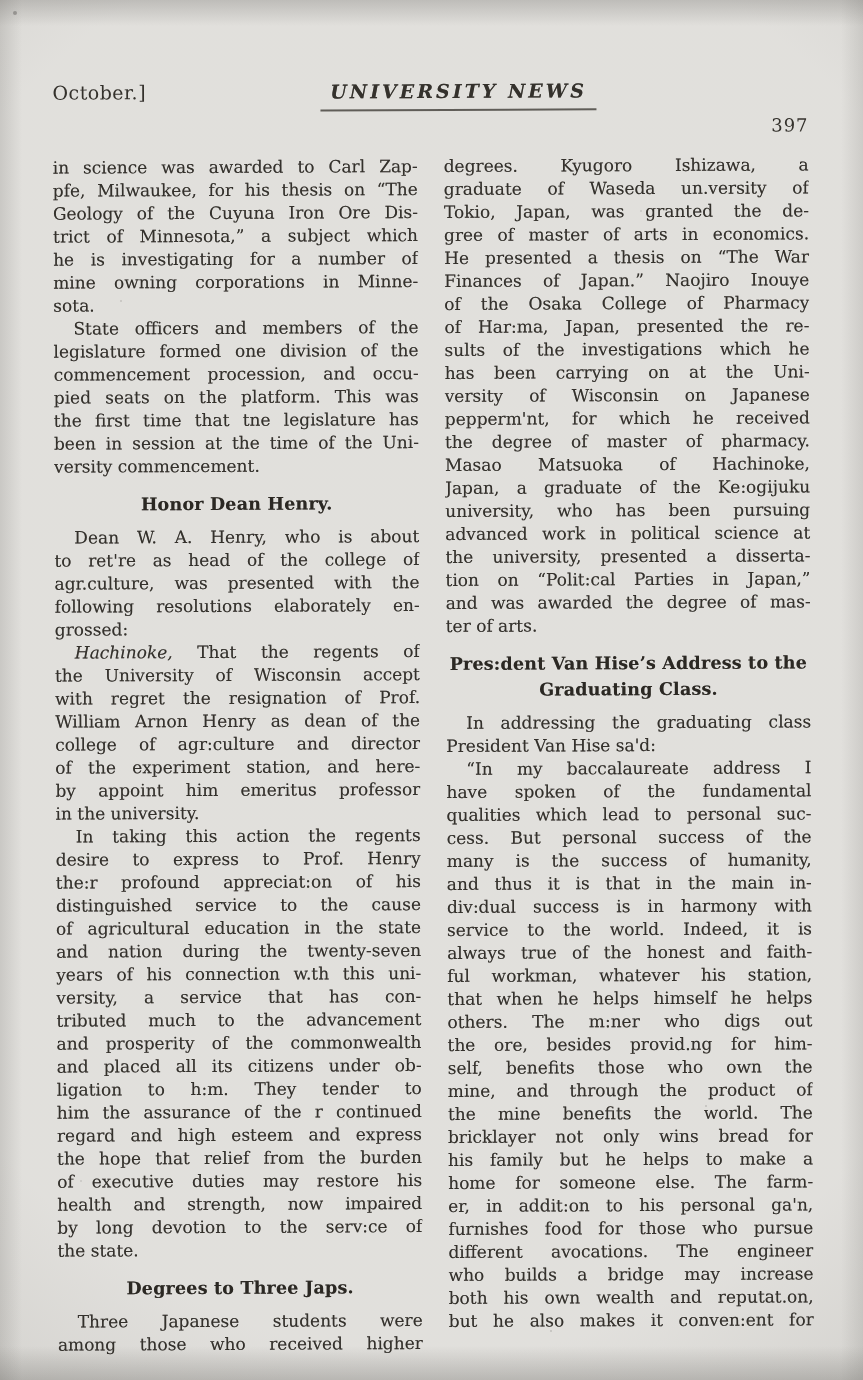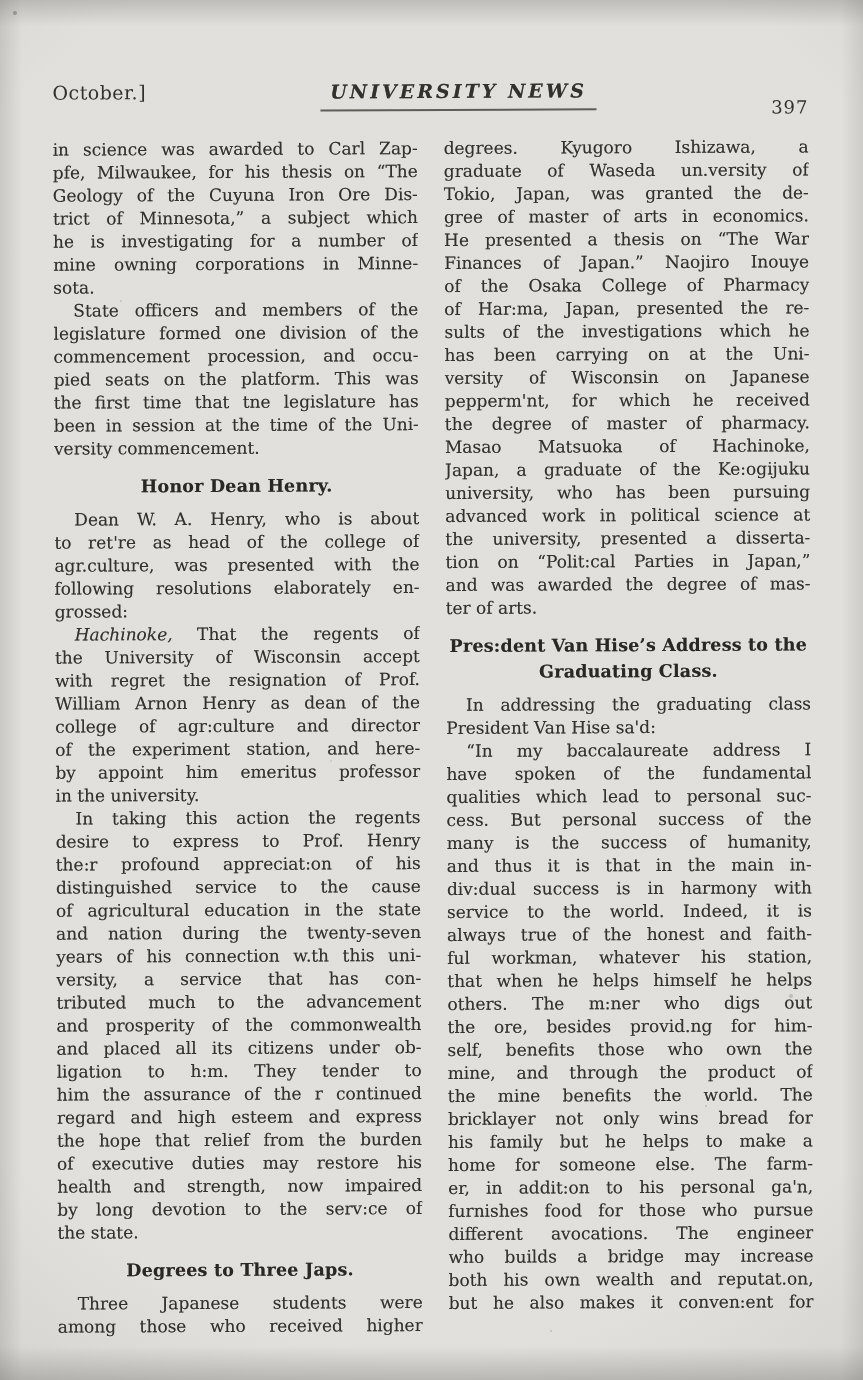--- a/index.html
+++ b/index.html
@@ -41,21 +41,21 @@
   .issue { font-size: 19px; letter-spacing: 0.5px; }
   .title-wrap { flex: 1; text-align: center; }
   .journal-title {
     display: inline-block;
     font-style: italic; font-weight: 700;
     font-size: 19px; letter-spacing: 3px;
     padding: 0 10px 7px;
     border-bottom: 2px solid rgba(52,49,44,0.75);
     text-shadow: 0 0 0.6px rgba(45,43,39,0.55);
   }
-  .pageno { font-size: 18px; margin-top: 18px; letter-spacing: 1px; }
+  .pageno { font-size: 18px; margin-top: 36px; letter-spacing: 1px; }
 
   .columns {
     display: flex; gap: 26px;
     padding: 18px 52px 0 55px;
   }
   .col {
     flex: 1; min-width: 0;
     font-size: 17px; line-height: 23px;
     color: var(--ink, #34312c);
     text-shadow: 0 0 0.5px rgba(45,43,39,0.45);

